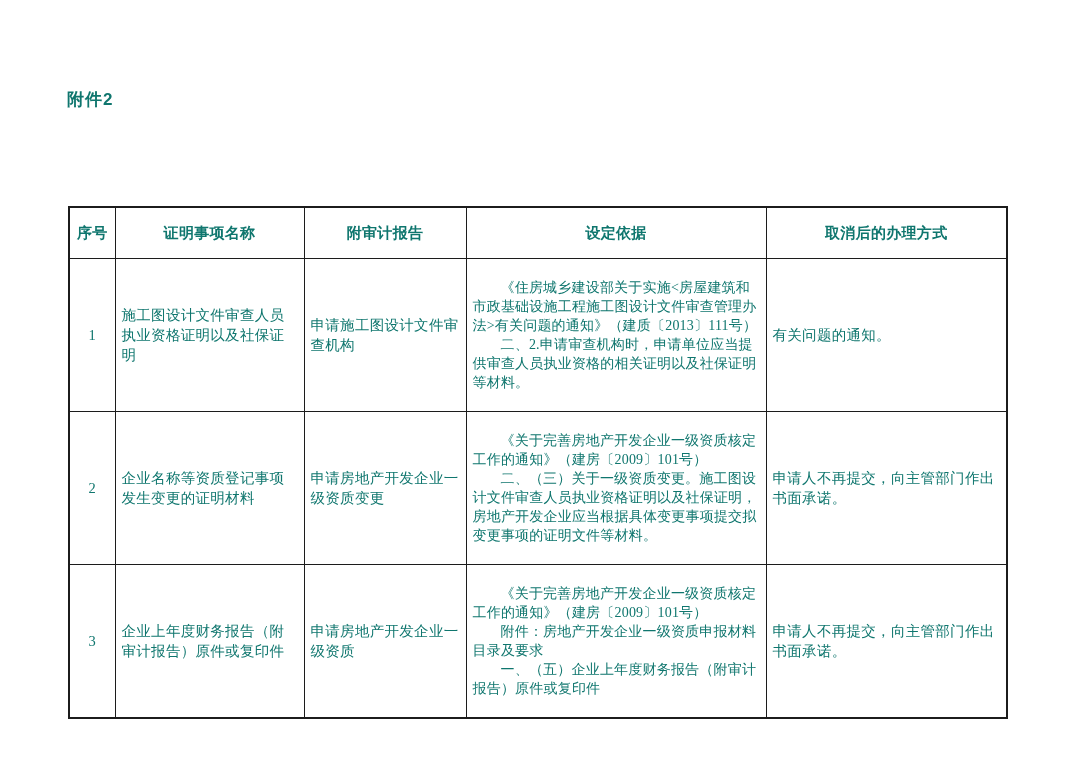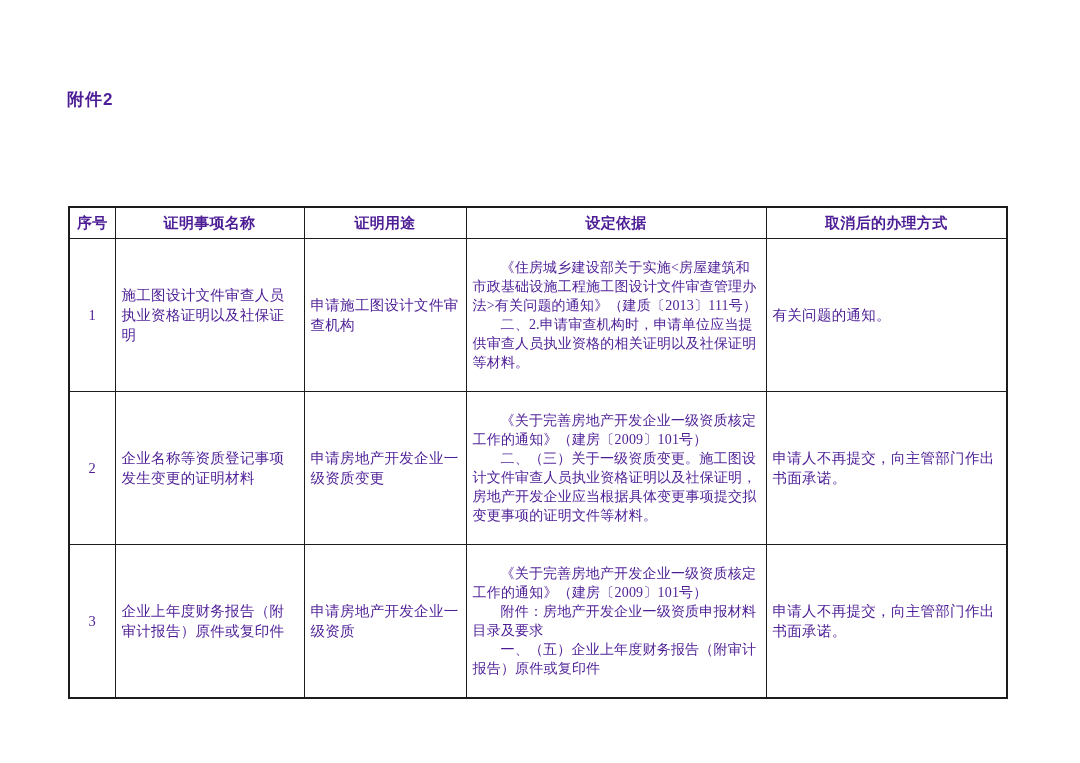--- a/index.html
+++ b/index.html
@@ -5,21 +5,21 @@
   html, body {
     margin: 0;
     padding: 0;
     background: #ffffff;
   }
   .page {
     position: relative;
     width: 1080px;
     height: 763px;
     background: #ffffff;
-    color: #4c1d95;
+    color: #0f766e;
     font-family: "Liberation Serif", "DejaVu Serif", serif;
     overflow: hidden;
   }
   .attachment-label {
     position: absolute;
     left: 67px;
     top: 88px;
     font-family: "Liberation Sans", "DejaVu Sans", sans-serif;
     font-size: 17px;
     font-weight: 600;
@@ -62,21 +62,21 @@
     font-size: 14.5px;
     line-height: 20px;
     letter-spacing: 0.3px;
     word-break: break-all;
   }
   table.catalog th {
     font-size: 15px;
     font-weight: bold;
     text-align: center;
     height: 26px;
-    padding: 2px 4px;
+    padding: 12px 4px;
   }
   tr.row-1 { height: 135px; }
   tr.row-2 { height: 145px; }
   tr.row-3 { height: 113px; }
   td.c-num {
     text-align: center;
   }
   td.c-name, td.c-purpose, td.c-method {
     text-align: left;
     padding-left: 7px;
@@ -107,21 +107,21 @@
       <col style="width:46px">
       <col style="width:189px">
       <col style="width:162px">
       <col style="width:300px">
       <col style="width:241px">
     </colgroup>
     <thead>
       <tr>
         <th>序号</th>
         <th>证明事项名称</th>
-        <th>证明用途</th>
+        <th>附审计报告</th>
         <th>设定依据</th>
         <th>取消后的办理方式</th>
       </tr>
     </thead>
     <tbody>
       <tr class="row-1">
         <td class="c-num">1</td>
         <td class="c-name">施工图设计文件审查人员执业资格证明以及社保证明</td>
         <td class="c-purpose">申请施工图设计文件审查机构</td>
         <td class="c-basis">

